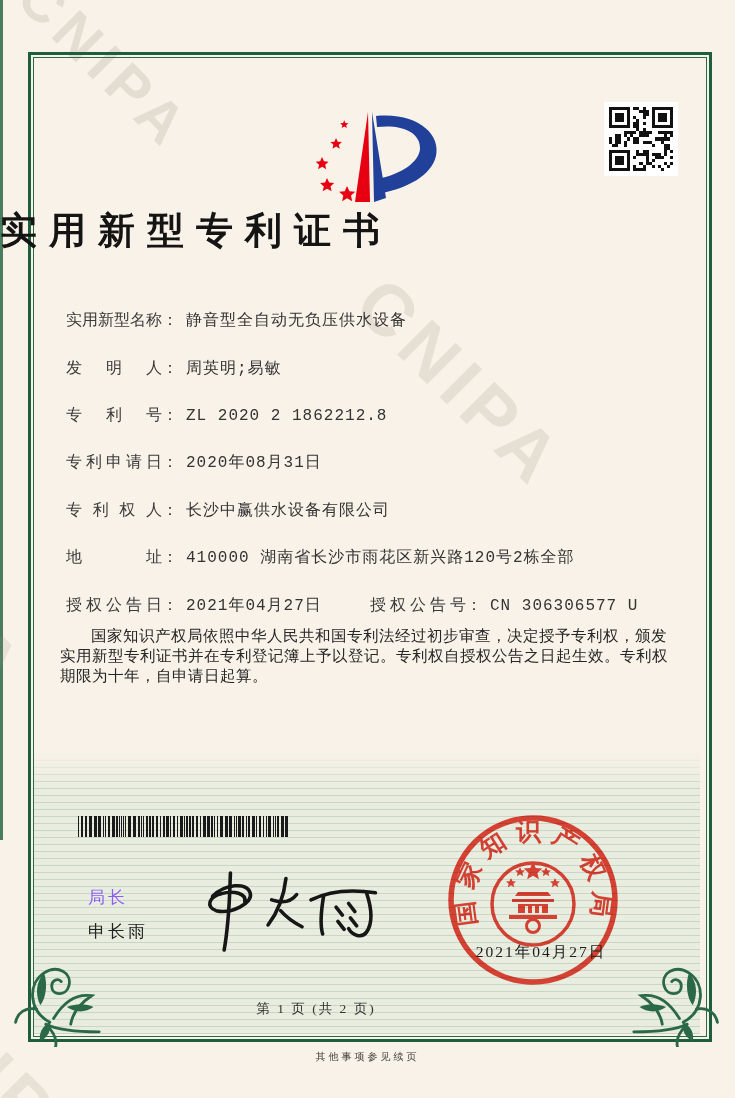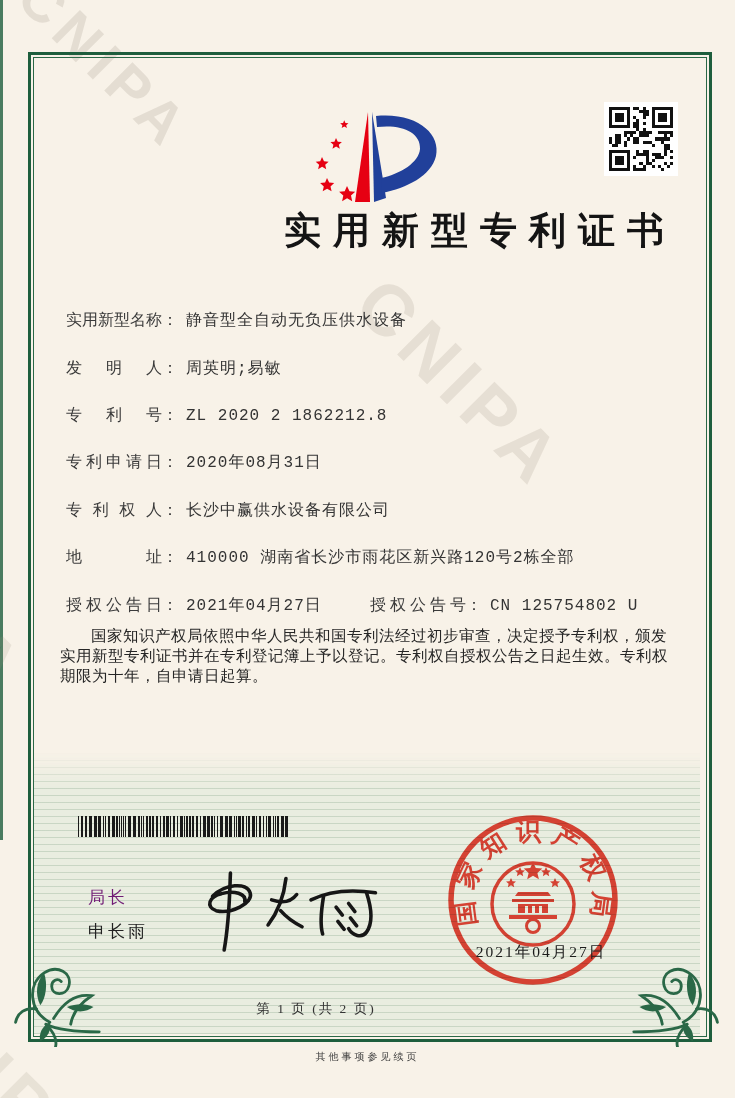--- a/index.html
+++ b/index.html
@@ -29,34 +29,34 @@
     position:absolute; left:34px; top:752px; width:666px; height:282px; z-index:1;
     background-color:rgba(224,233,219,.6);
     background-image:repeating-linear-gradient(0deg, rgba(128,160,132,.30) 0px, rgba(128,160,132,.30) 1px, transparent 1px, transparent 7px);
     -webkit-mask-image:linear-gradient(180deg, transparent 0, #000 36px);
     mask-image:linear-gradient(180deg, transparent 0, #000 36px);
   }
   .cert-no{position:absolute; left:64px; top:96px; font-size:17px; letter-spacing:4px; color:#3a3a3a; z-index:3;}
   .qr-box{position:absolute; left:604px; top:102px; width:74px; height:74px; background:#fff; z-index:3; display:flex; align-items:center; justify-content:center;}
   .logo{position:absolute; left:283px; top:106px; z-index:3;}
   .title{
-    position:absolute; left:0; top:206px; width:676px; text-align:right;
+    position:absolute; left:0; top:206px; width:676px; text-align:left;
     font-size:37px; font-weight:bold; letter-spacing:12px; color:#141414; z-index:3;
   }
   .fields{position:absolute; left:66px; top:302px; width:620px; z-index:3; font-size:16px; color:#3b3b3b;}
   .frow{position:absolute; left:0; white-space:nowrap;font-family:Liberation Mono, monospace;}
   .flabel{display:inline-block; width:96px; text-align:justify; text-align-last:justify; vertical-align:bottom;}
   .fcolon{display:inline-block; margin-right:8px;}
   .fval{letter-spacing:1px; color:#343434;}
   .r1{top:8px;} .r2{top:56px;} .r3{top:103px;} .r4{top:150px;} .r5{top:198px;} .r6{top:245px;} .r7{top:293px;}
   .fgroup2{position:absolute; left:304px; top:0;}
   .body-text{position:absolute; left:60px; top:626px; width:620px; z-index:3; font-size:15.5px; line-height:20px; color:#262626;}
   .body-text p{margin:0; text-indent:2em; letter-spacing:.5px;}
   .barcode{position:absolute; left:78px; top:816px; z-index:3;}
-  .sig-role{position:absolute; left:88px; top:886px; font-size:17px; letter-spacing:3px; color:#701a75; z-index:4;}
+  .sig-role{position:absolute; left:88px; top:886px; font-size:17px; letter-spacing:3px; color:#8b5cf6; z-index:4;}
   .sig-name{position:absolute; left:88px; top:920px; font-size:17px; letter-spacing:3px; color:#222; z-index:4;}
   .signature-svg{position:absolute; left:200px; top:868px; z-index:4;}
   .seal{position:absolute; left:447px; top:814px; z-index:3; mix-blend-mode:multiply; opacity:.93;}
   .seal-date{position:absolute; left:456px; top:942px; width:170px; text-align:center; font-size:15.5px; letter-spacing:2px; color:#1c1c1c; z-index:5;}
   .page-num{position:absolute; left:0; top:1000px; width:632px; text-align:center; font-size:13.5px; letter-spacing:2px; color:#333; z-index:3;}
   .footer-note{position:absolute; left:0; top:1050px; width:735px; text-align:center; font-size:10px; letter-spacing:3px; color:#3c3c3c; z-index:3;}
   .ornament{position:absolute; z-index:4;}
   .orn-left{left:8px; top:952px;}
   .orn-right{left:630px; top:952px; transform:scaleX(-1);}
 </style>
@@ -230,21 +230,21 @@
     </div>
     <div class="frow r5">
       <span class="flabel">专利权人</span><span class="fcolon">：</span><span class="fval">长沙中赢供水设备有限公司</span>
     </div>
     <div class="frow r6">
       <span class="flabel">地址</span><span class="fcolon">：</span><span class="fval">410000 湖南省长沙市雨花区新兴路120号2栋全部</span>
     </div>
     <div class="frow r7">
       <span class="flabel">授权公告日</span><span class="fcolon">：</span><span class="fval">2021年04月27日</span>
       <span class="fgroup2">
-        <span class="flabel">授权公告号</span><span class="fcolon">：</span><span class="fval">CN 125754802 U</span>
+        <span class="flabel">授权公告号</span><span class="fcolon">：</span><span class="fval">CN 306306577 U</span>
       </span>
     </div>
   </div>
 
   <div class="body-text">
     <p>国家知识产权局依照中华人民共和国专利法经过初步审查，决定授予专利权，颁发实用新型专利证书并在专利登记簿上予以登记。专利权自授权公告之日起生效。专利权期限为十年，自申请日起算。</p>
   </div>
 
   <svg class="barcode" id="barcode-svg" width="210" height="21">
       <rect x="0" y="0" width="1" height="21" fill="#1a1a1a"></rect>

